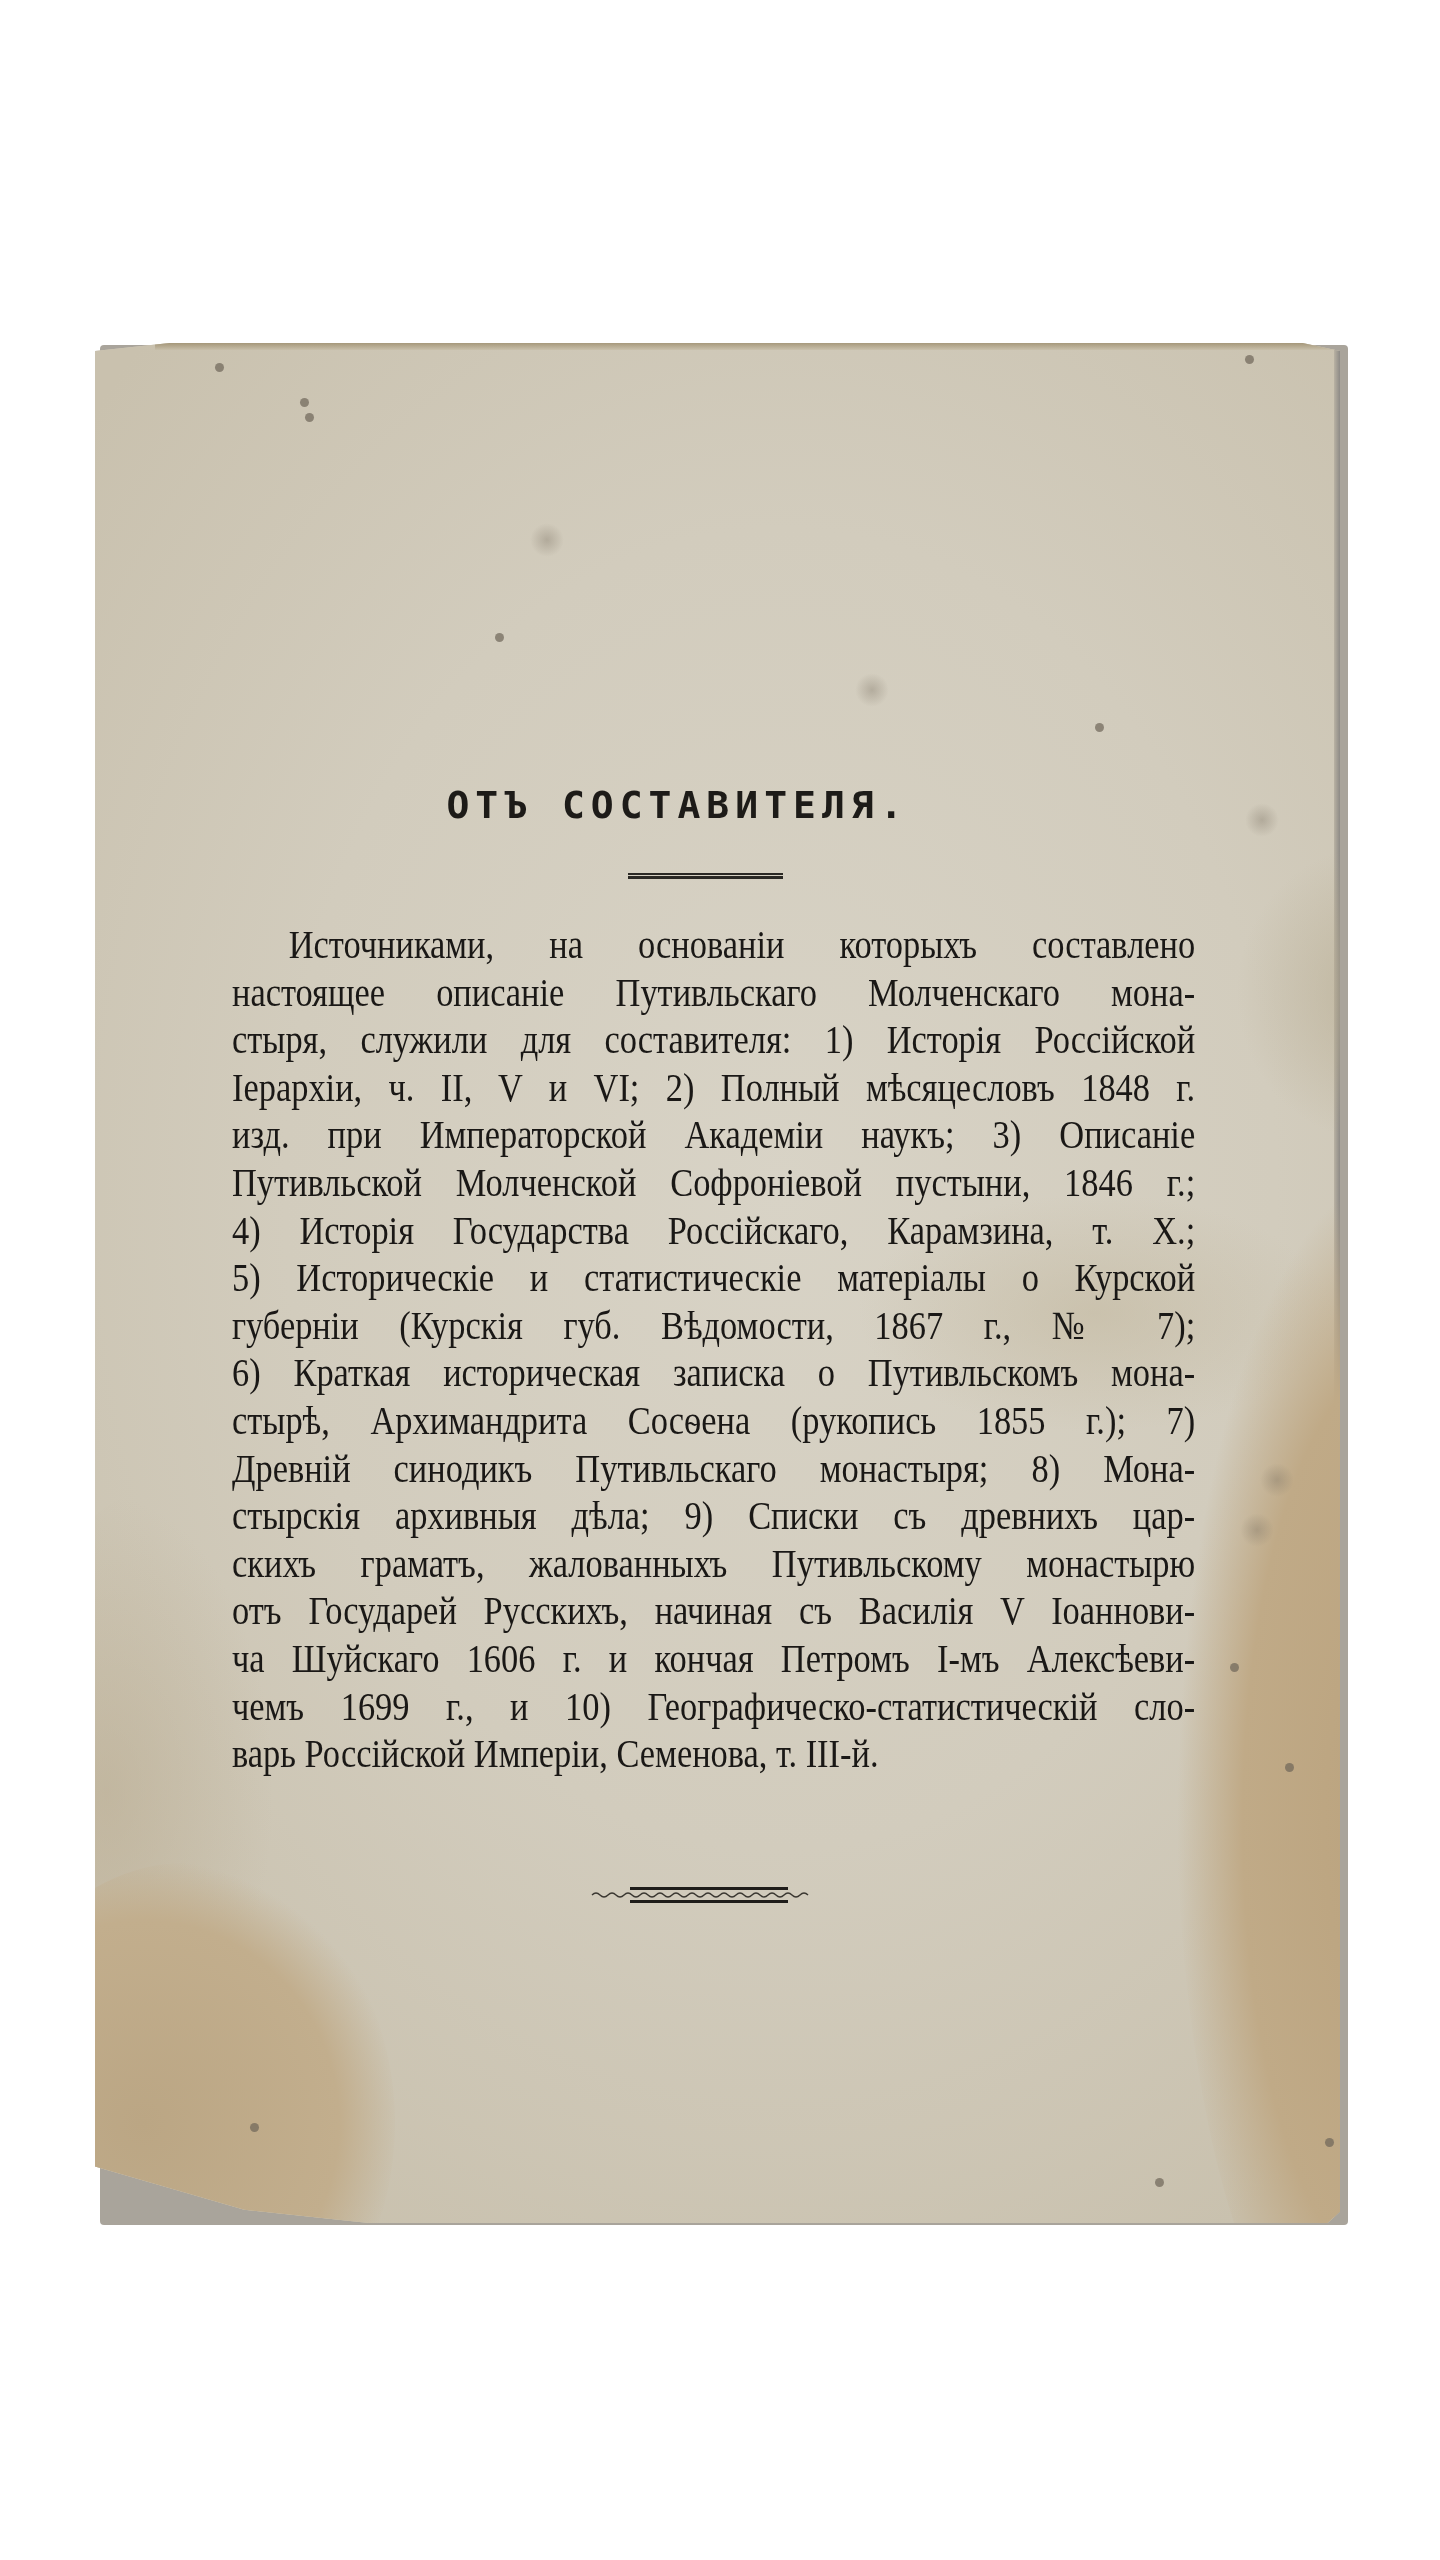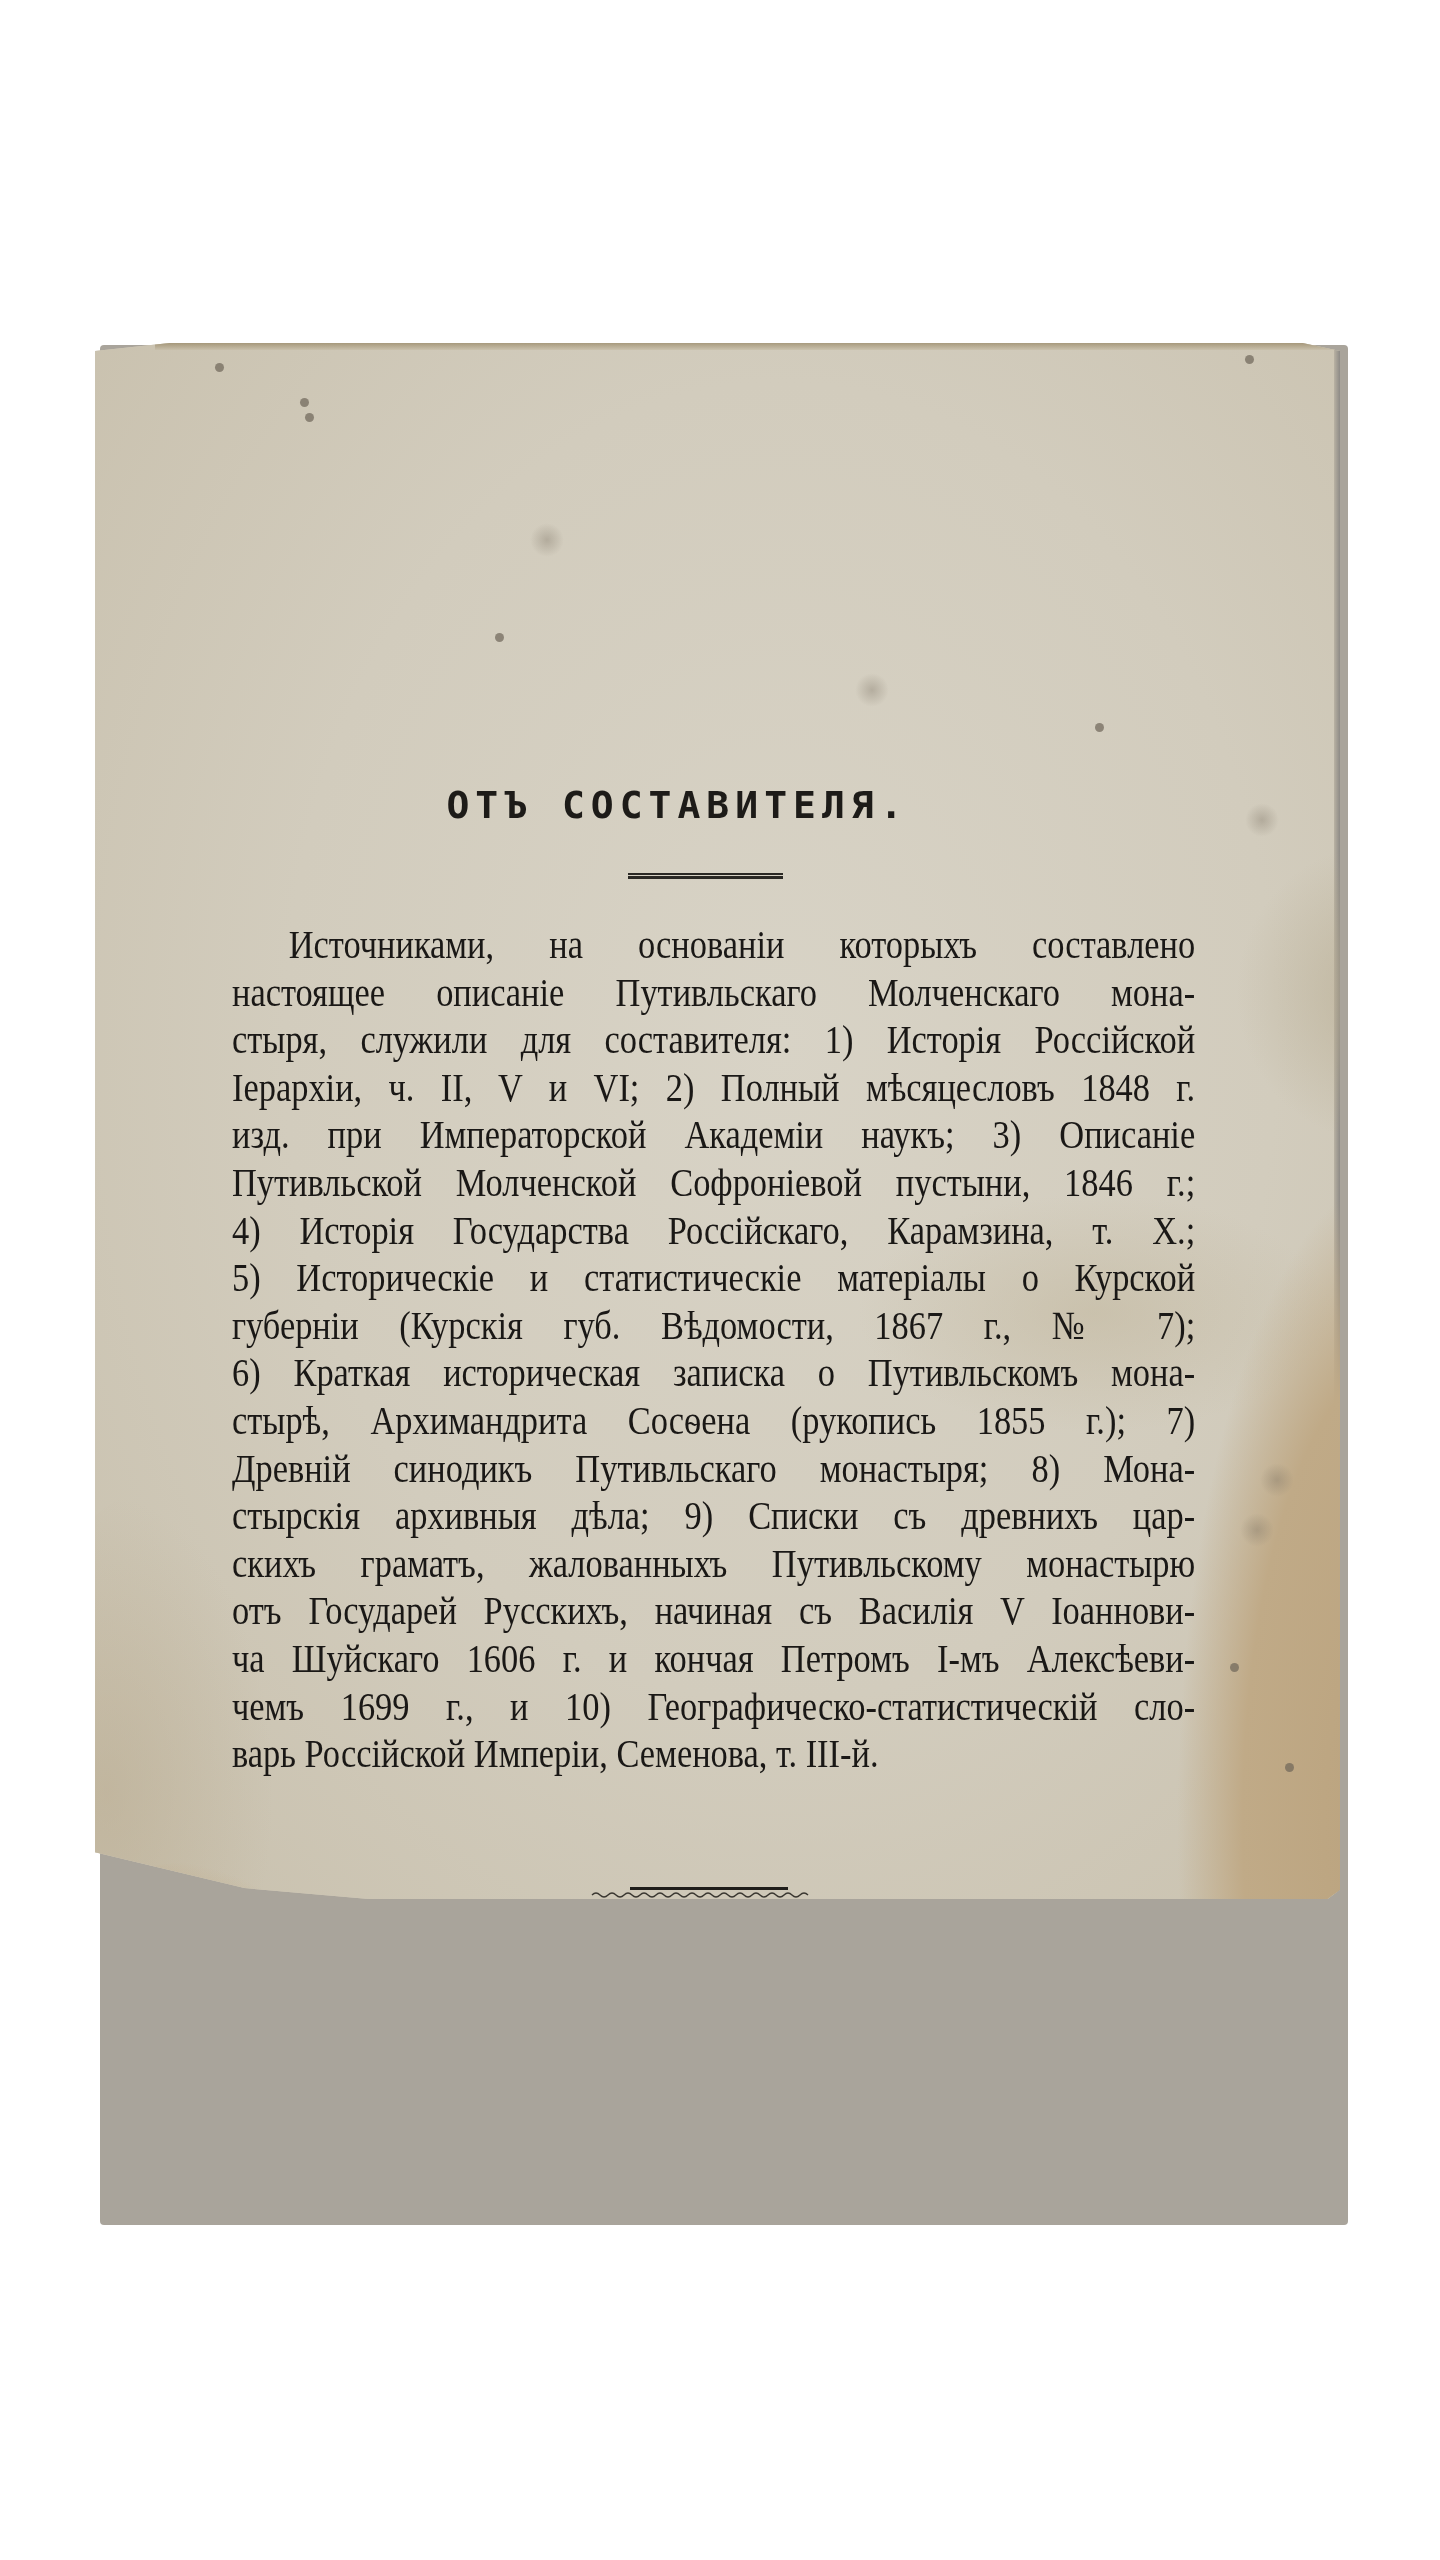--- a/index.html
+++ b/index.html
@@ -20,21 +20,21 @@
       width: 1248px;
       height: 1880px;
       background: #a9a49b;
       border-radius: 4px;
     }
     .page {
       position: absolute;
       left: 95px;
       top: 343px;
       width: 1245px;
-      height: 1556px;
+      height: 1880px;
       background: #cfc8b8;
       background-image:
         radial-gradient(ellipse 900px 1200px at 55% 45%, #d8d3c6 0%, #d2ccbd 55%, #c9c1ae 100%);
       overflow: hidden;
       clip-path: polygon(0 8px, 6% 0, 97% 0, 100% 8px, 100% 99.4%, 99% 100%, 22% 100%, 12% 99.3%, 0 97%);
     }
     .top-edge {
       position: absolute;
       left: 60px;
       top: 0;

